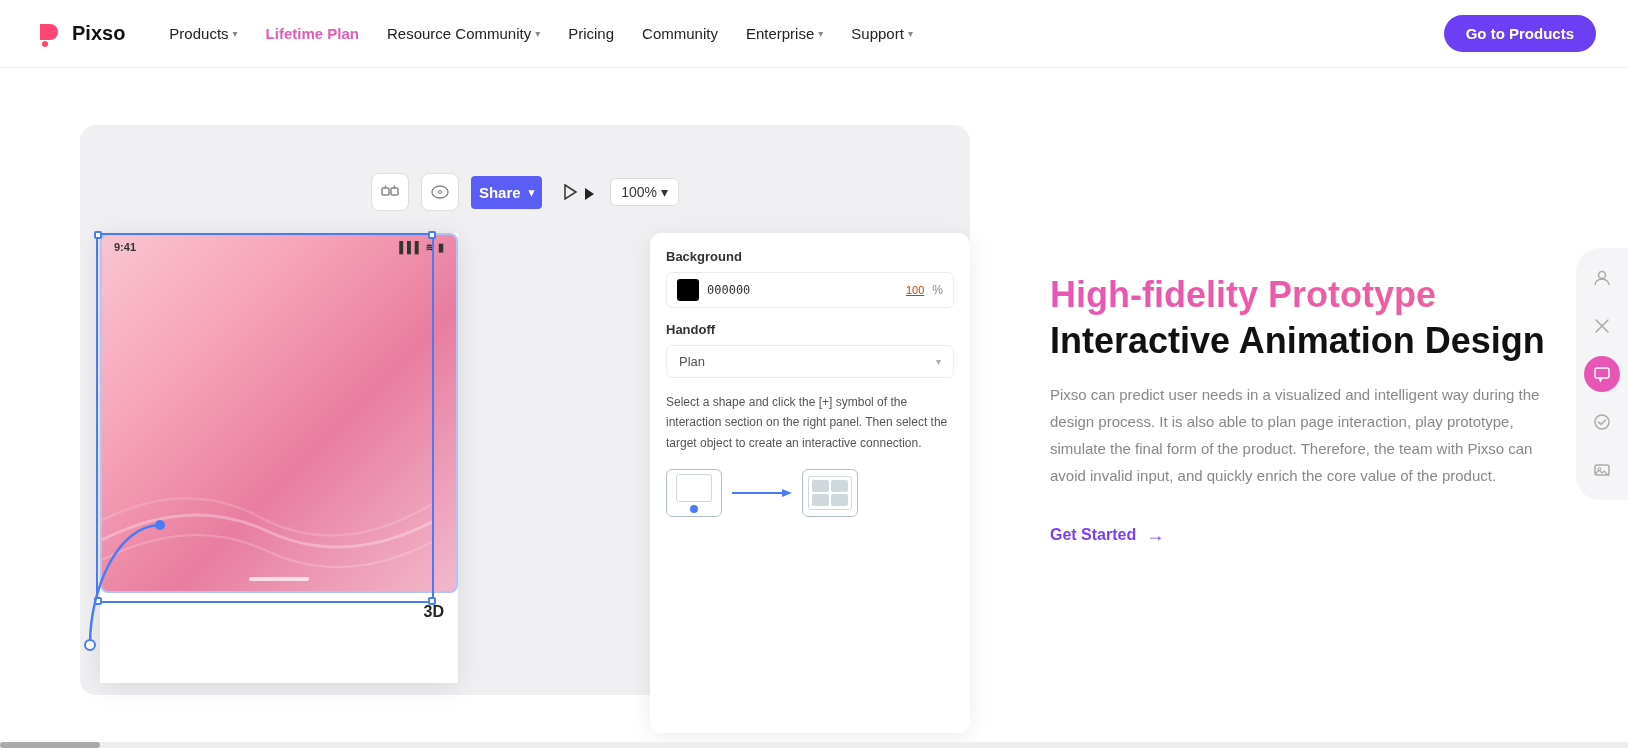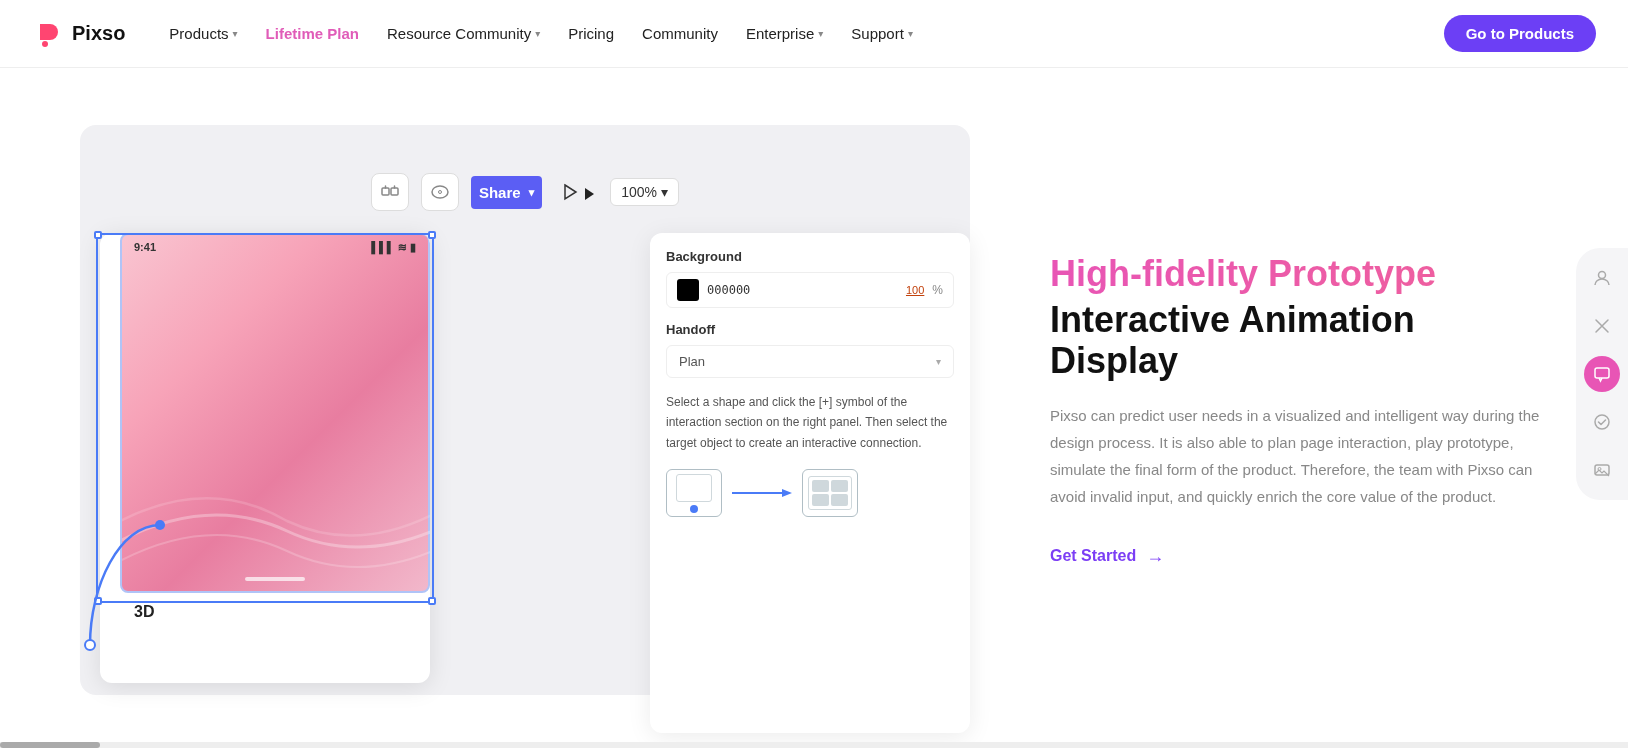--- a/index.html
+++ b/index.html
@@ -69,42 +69,42 @@
     .toolbar-zoom {
       display: flex; align-items: center; gap: 4px;
       font-size: 14px; color: #333; cursor: pointer;
       border: 1px solid #ddd; border-radius: 6px;
       padding: 5px 10px; background: #fff;
     }
 
     
     .left-panel {
       position: absolute; top: 108px; left: 20px;
-      width: 330px; height: 450px;
-      background: #fff; border-radius: 12px;
+      width: 358px; height: 450px;
+      background: #fff; border-radius: 0;
       box-shadow: 0 4px 24px rgba(0,0,0,0.10);
       overflow: hidden;
-      padding-left: 20px;
     }
     .phone-screen {
       width: 100%; height: 360px;
       background: linear-gradient(135deg, #f9c5d1 0%, #f7a3b8 30%, #e87da0 60%, #f2b8cb 100%);
       position: relative; border: 2px solid #b0c4f7; border-radius: 8px;
     }
     .phone-status-bar {
       position: absolute; top: 6px; left: 0; right: 0;
       display: flex; justify-content: space-between;
       padding: 0 12px; font-size: 11px; color: #333; font-weight: 600;
     }
     .phone-wave {
       position: absolute; bottom: 0; left: 0; right: 0; height: 120px;
       opacity: 0.5;
     }
     .phone-info {
       padding: 10px 14px;
+      text-align: right;
     }
     .phone-info-title { font-size: 16px; font-weight: 700; color: #222; }
     .phone-info-desc { font-size: 11px; color: #888; margin-top: 4px; line-height: 1.4; }
 
     
     .selection-box {
       position: absolute; top: 108px; left: 16px;
       width: 338px; height: 370px;
       border: 2px solid #4a7bf7; border-radius: 4px;
       pointer-events: none;
@@ -382,21 +382,21 @@
               <div style="background:#cfd8dc;border-radius:2px;"></div>
             </div>
           </div>
         </div>
       </div>
     </div>
   </div>
 
   <div class="info-section">
     <div class="info-headline-gradient">High-fidelity Prototype</div>
-    <div class="info-headline-black">Interactive Animation Display</div>
+    <div class="info-headline-black">Interactive Animation Design</div>
     <div class="info-body">Pixso can predict user needs in a visualized and intelligent way during the design process. It is also able to plan page interaction, play prototype, simulate the final form of the product. Therefore, the team with Pixso can avoid invalid input, and quickly enrich the core value of the product.</div>
     <a class="get-started-link" href="#">
       <span>Get Started</span>
       <span class="get-started-arrow">→</span>
     </a>
   </div>
 </div>
 
 <div class="side-icons">
   <div class="side-icon">

